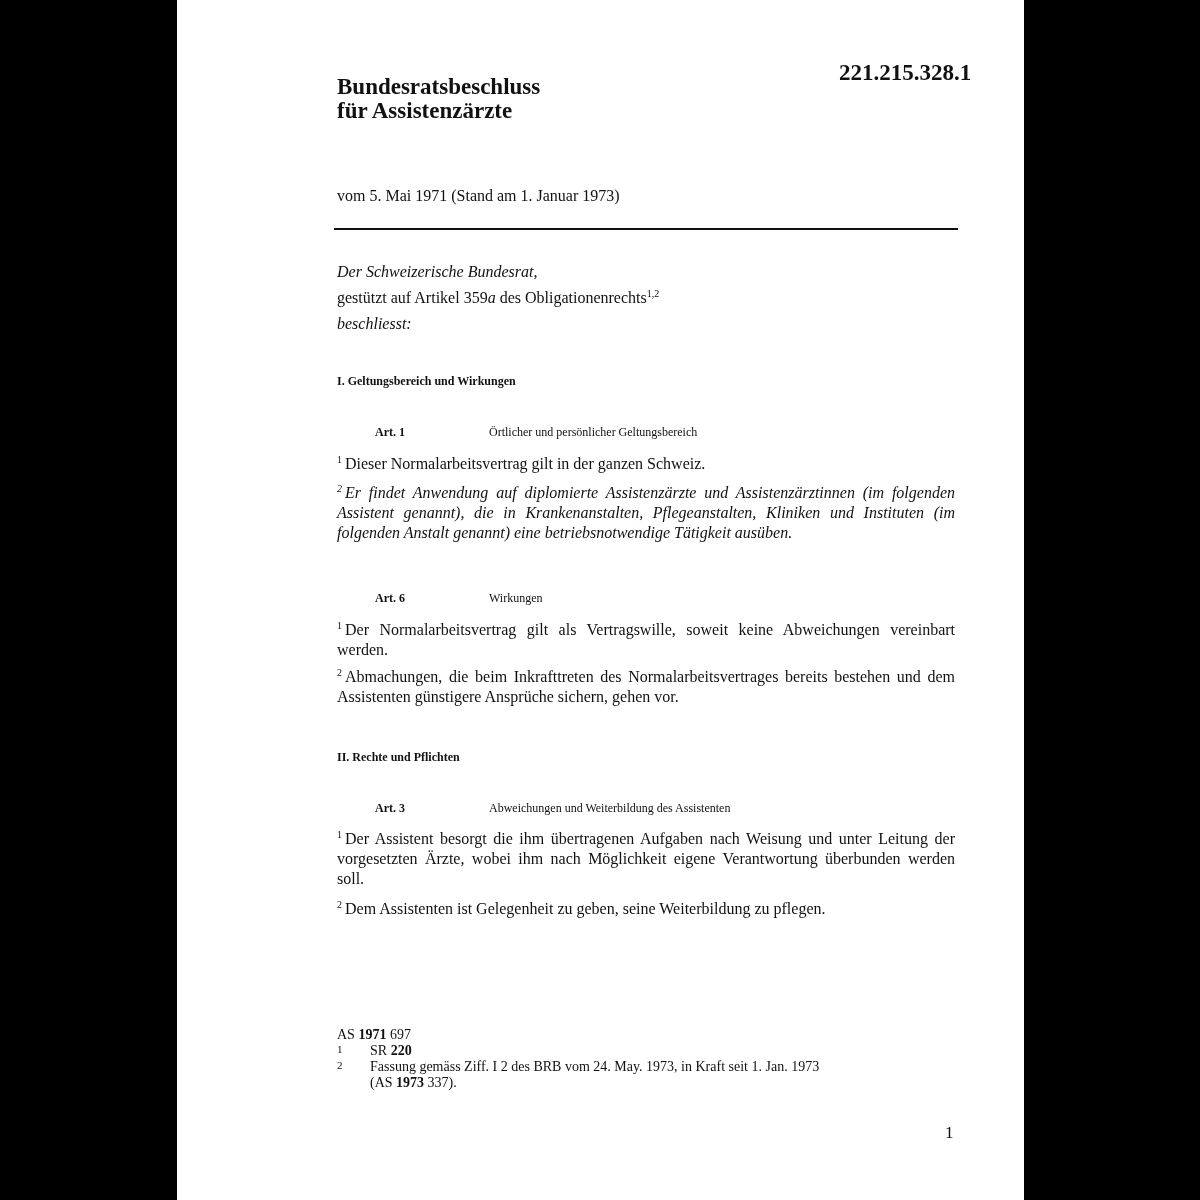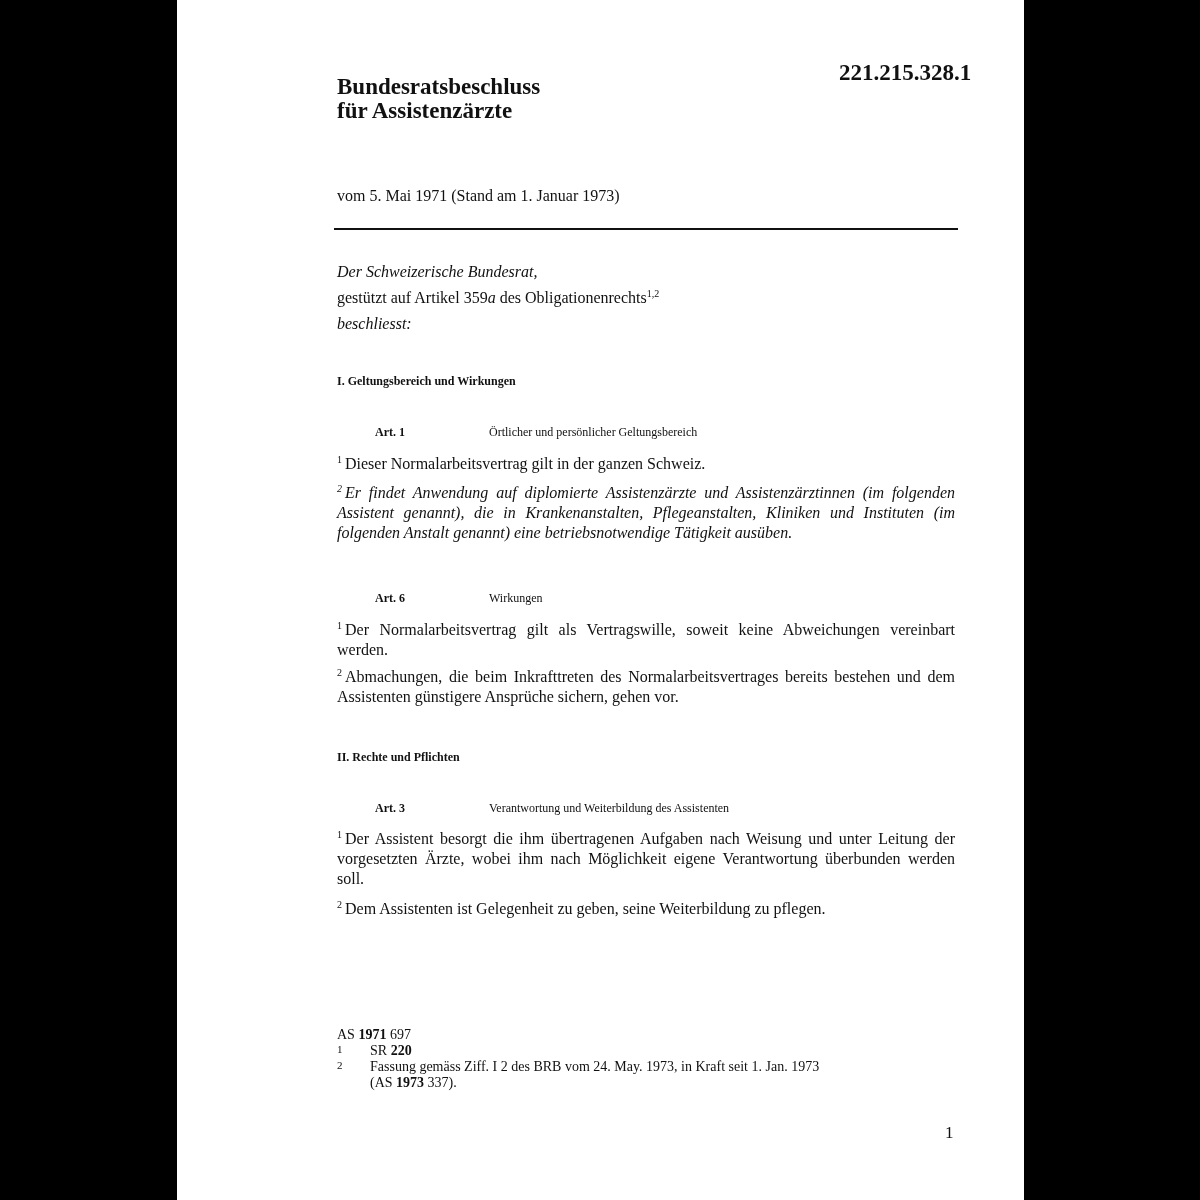--- a/index.html
+++ b/index.html
@@ -127,21 +127,21 @@
 <div class="abs para" style="top:620px;">
   <span class="pnum">1</span><span>Der Normalarbeitsvertrag gilt als Vertragswille, soweit keine Abweichungen vereinbart werden.</span>
 </div>
 <div class="abs para" style="top:667px;">
   <span class="pnum">2</span><span>Abmachungen, die beim Inkrafttreten des Normalarbeitsvertrages bereits bestehen und dem Assistenten günstigere Ansprüche sichern, gehen vor.</span>
 </div>
 
 <div class="abs section-heading" style="top:750px;">II. Rechte und Pflichten</div>
 
 <div class="abs article-head" style="top:801px;">
-  <span class="art-num">Art. 3</span><span>Verantwortung und Weiterbildung des Assistenten</span>
+  <span class="art-num">Art. 3</span><span>Abweichungen und Weiterbildung des Assistenten</span>
 </div>
 <div class="abs para" style="top:829px;">
   <span class="pnum">1</span><span>Der Assistent besorgt die ihm übertragenen Aufgaben nach Weisung und unter Leitung der vorgesetzten Ärzte, wobei ihm nach Möglichkeit eigene Verantwortung überbunden werden soll.</span>
 </div>
 <div class="abs para" style="top:899px;">
   <span class="pnum">2</span><span>Dem Assistenten ist Gelegenheit zu geben, seine Weiterbildung zu pflegen.</span>
 </div>
 
 <div class="abs footnotes">
   <div><span>AS </span><span class="b">1971</span><span> 697</span></div>

